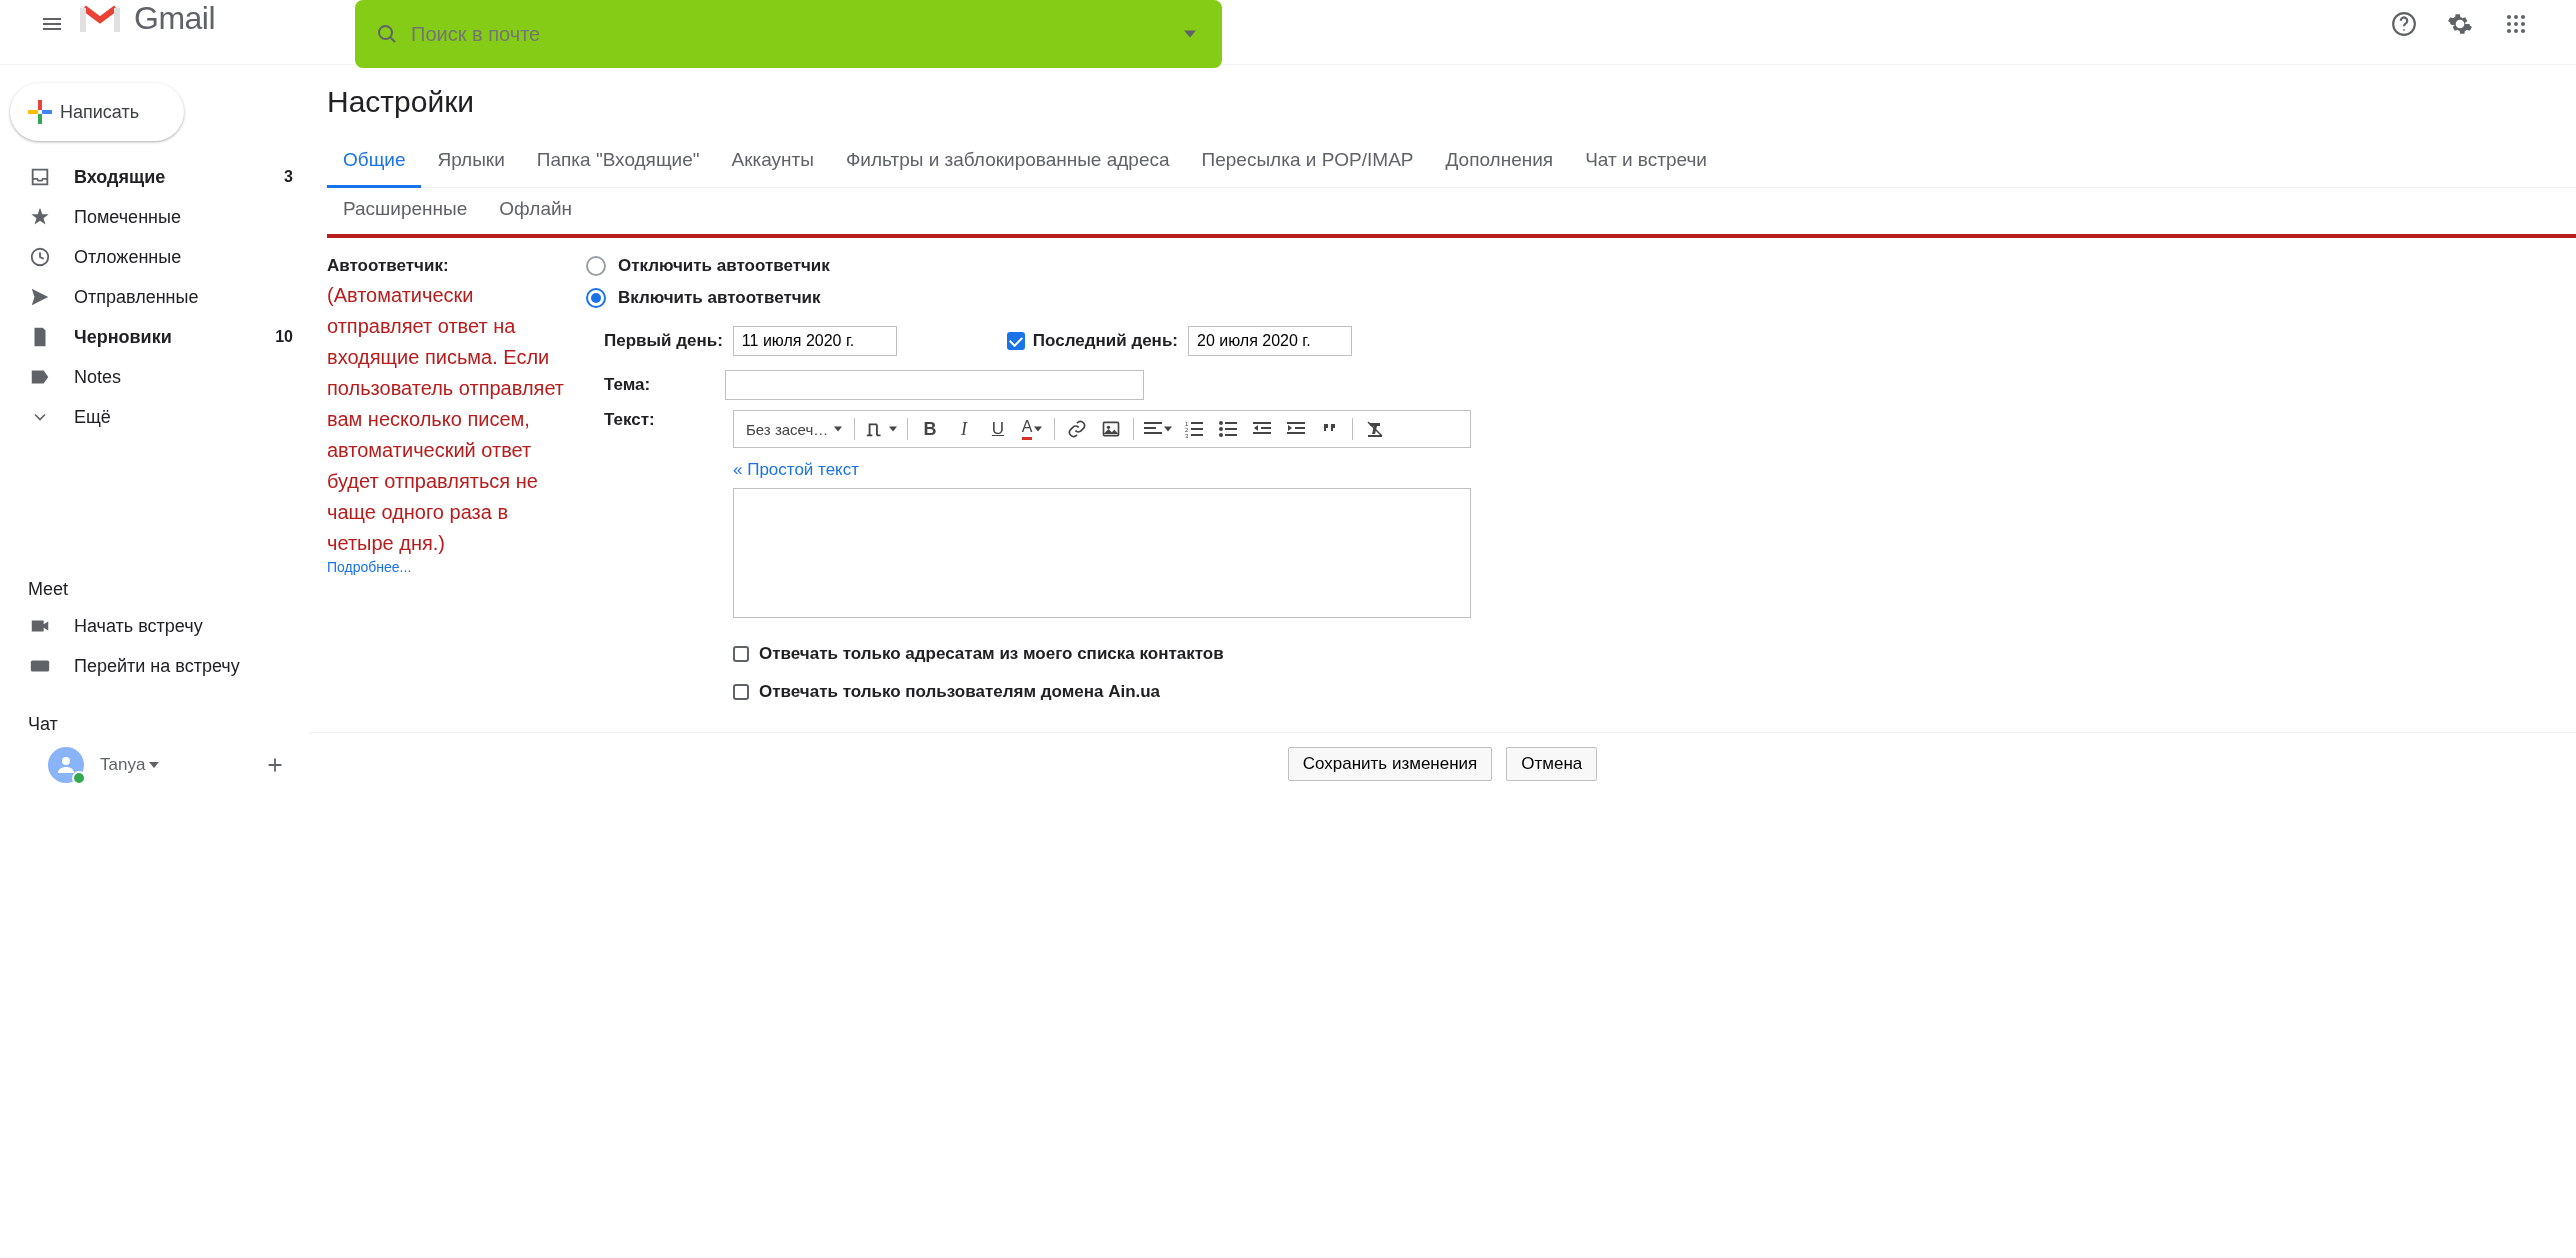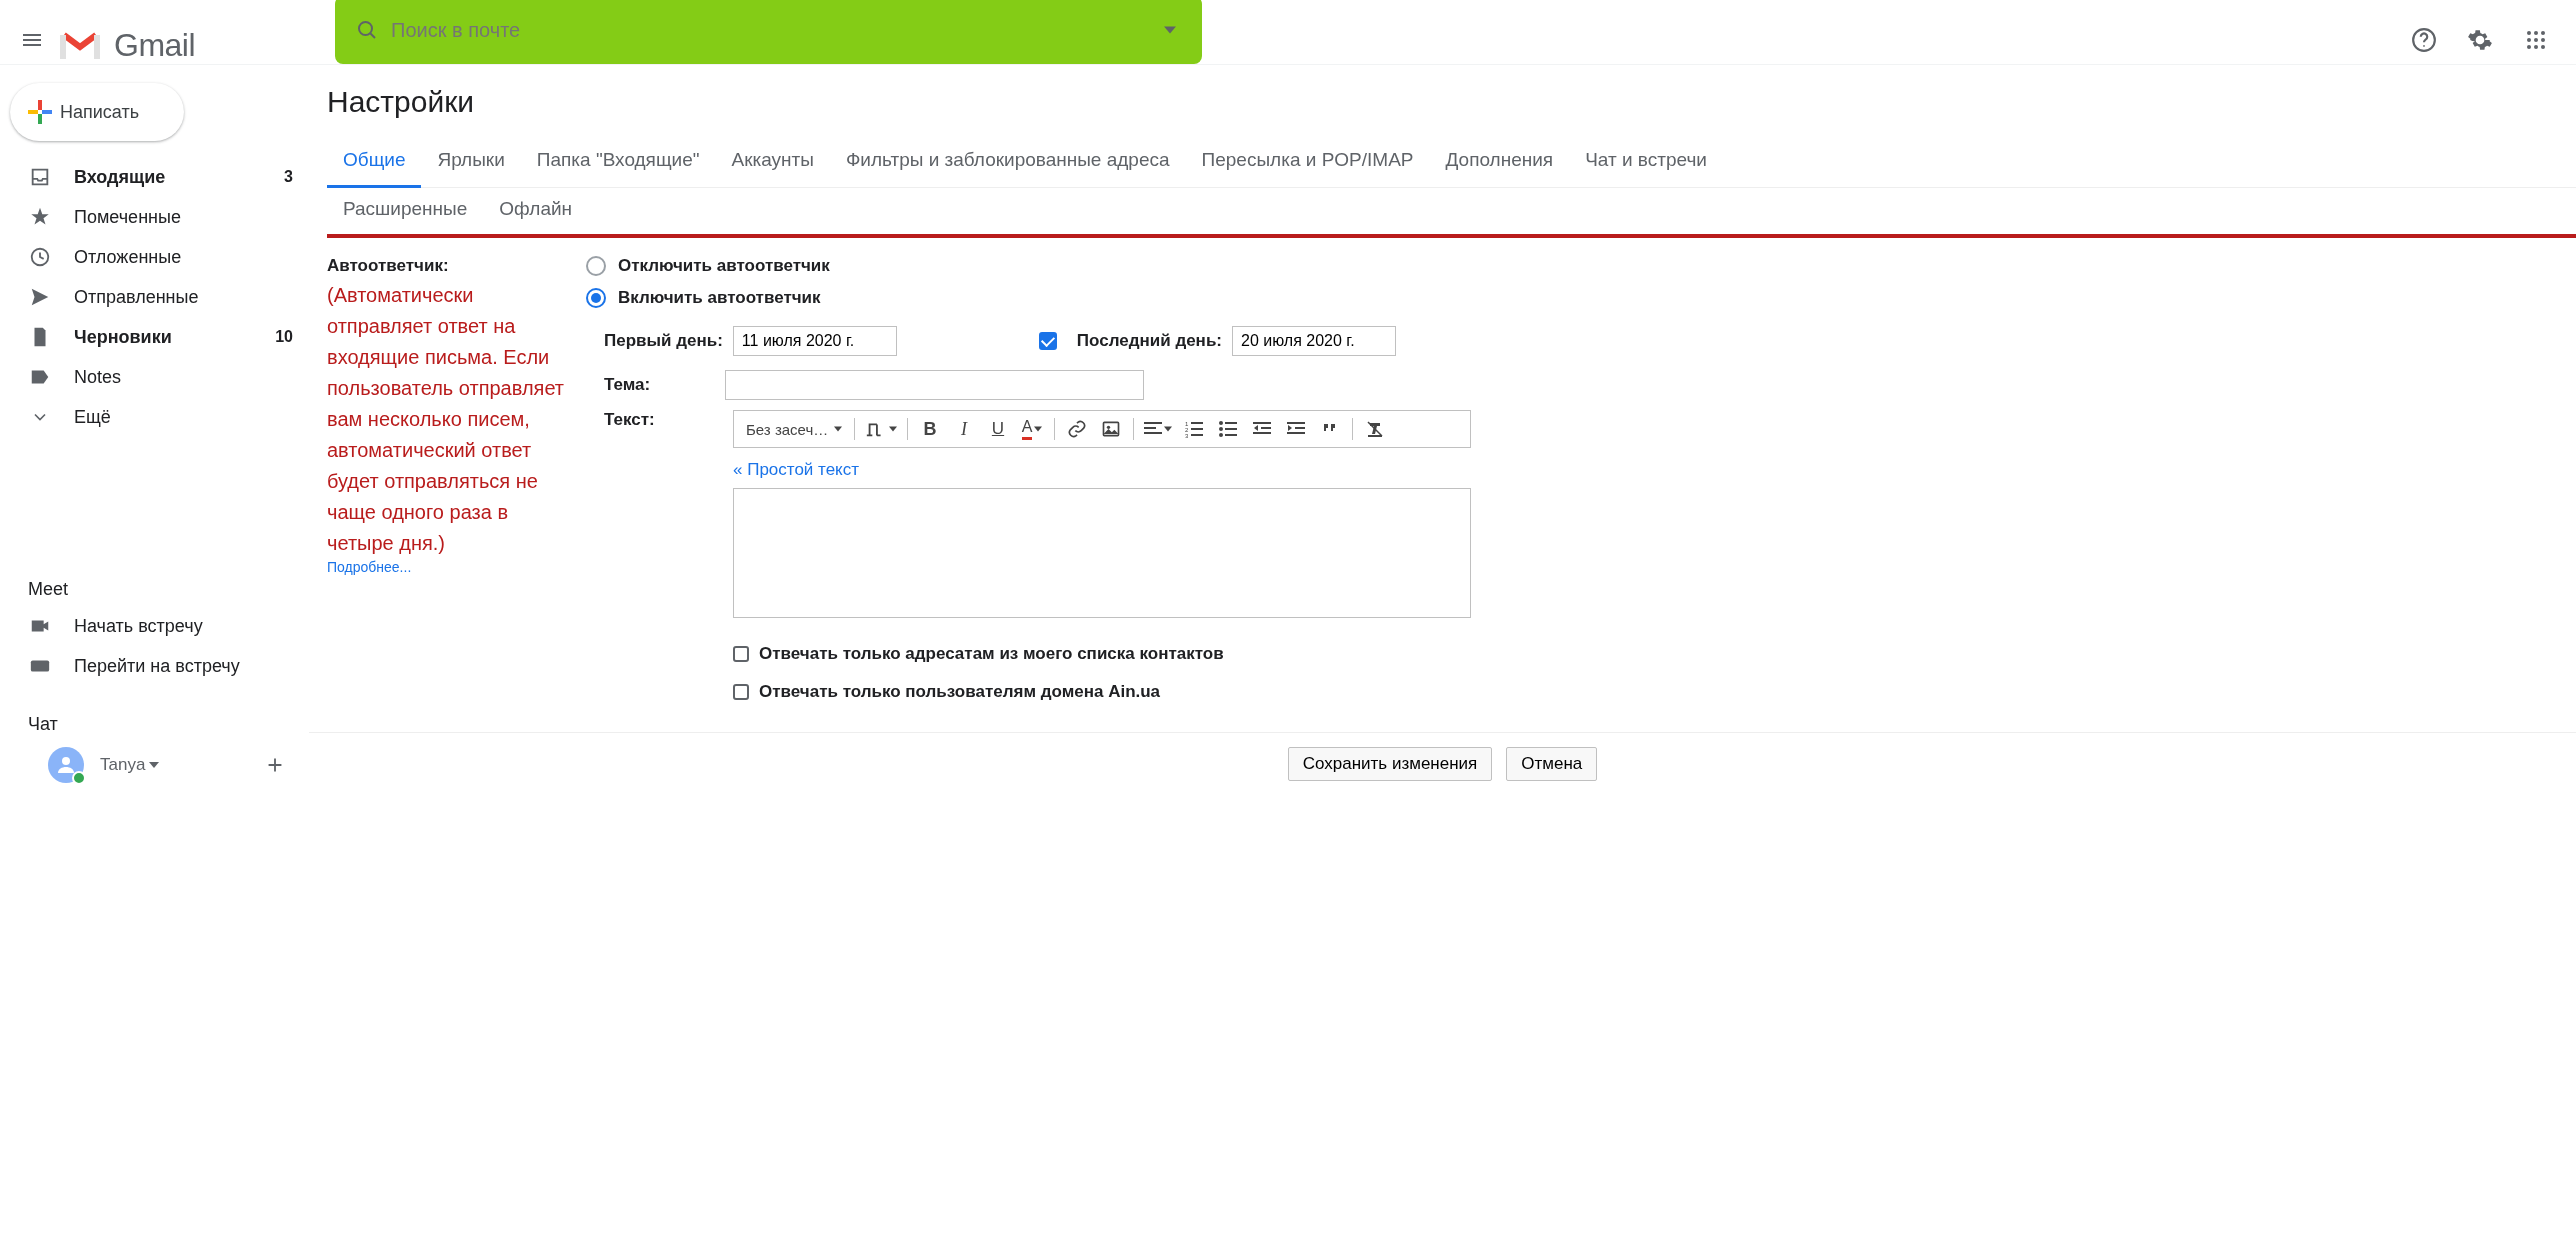--- a/index.html
+++ b/index.html
@@ -1,19 +1,19 @@
 <!DOCTYPE html>
 <html><head>
 <meta charset="utf-8">
 <style>
   * { box-sizing: border-box; margin: 0; padding: 0; }
   body { font-family: Arial, "Helvetica Neue", sans-serif; font-size: 14px; color: #202124; background: #fff; width: 2576px; }
   
   
-  .header { display: flex; align-items: flex-end; height: 65px; padding: 0 8px; border-bottom: 1px solid #f1f3f4; }
+  .header { display: flex; align-items: flex-start; height: 65px; padding: 0 28px; border-bottom: 1px solid #f1f3f4; }
   .menu-btn { width: 48px; height: 48px; border-radius: 50%; display:flex; align-items:center; justify-content:center; cursor:pointer; color:#5f6368;}
   .logo-wrap { display:flex; align-items:center; padding: 0 20px 0 4px; }
   .logo-m { width: 40px; height: 30px; margin-right: 14px; position:relative; }
   .gmail-text { font-size: 32px; color:#5f6368; font-weight:400; letter-spacing:-0.5px;}
   .search-wrap { flex: 0 0 867px; margin-left: 120px; }
   .search-bar { display:flex; align-items:center; background:#84cc16; border-radius: 8px; height: 68px; padding: 0 8px; }
   .search-icon { width:48px; display:flex; align-items:center; justify-content:center; color:#5f6368;}
   .search-input { flex:1; border:none; background:transparent; font-size:20px; outline:none; color:#5f6368;}
   .search-dd { width:48px; display:flex; align-items:center; justify-content:center; color:#5f6368;}
   .header-right { margin-left:auto; display:flex; align-items:center; gap: 8px; padding-right:8px;}
@@ -54,21 +54,21 @@
   
   .settings-right { flex:1; }
   .radio-row { display:flex; align-items:flex-end; margin-bottom: 12px; gap:12px;}
   .radio { width:20px; height:20px; border:2px solid #9aa0a6; border-radius:50%; cursor:pointer; display:flex;align-items:center;justify-content:center;}
   .radio.checked { border-color:#1a73e8;}
   .radio.checked::after { content:""; width:10px;height:10px;border-radius:50%;background:#1a73e8;}
   .radio-label { font-size:17px; font-weight:700;}
   .field-label { font-size:17px; font-weight:700;}
   .text-input { border:1px solid #c0c0c0; height:30px; padding:0 8px; font-size:16px; width:160px;}
   .text-input.wide { width:419px;}
-  .last-day-wrap { display:flex; align-items:center; gap:20px;margin-left:32px;}
+  .last-day-wrap { display:flex; align-items:center; gap:8px;}
   .cb { width:18px;height:18px; border:2px solid #5f6368; border-radius:3px; cursor:pointer; display:flex;align-items:center;justify-content:center;}
   .cb.checked { background:#1a73e8; border-color:#1a73e8;}
   .cb.checked::after { content:""; width:6px;height:10px; border:solid #fff; border-width: 0 2px 2px 0; transform:rotate(45deg); margin-top:-2px;}
   
   .text-section { display:flex; margin-top:10px;}
   .text-section .field-label { width:129px; flex-shrink:0;}
   .editor-wrap { flex:0 0 738px;}
   .toolbar { border:1px solid #c0c0c0; display:flex; align-items:center; padding:4px; gap:2px;}
   .tb-btn { min-width:32px; height:28px; display:flex;align-items:center;justify-content:center; cursor:pointer; color:#444; padding:0 4px; font-size:15px;}
   .tb-font { min-width:110px; justify-content:flex-start; padding-left:8px; padding-right:4px; gap:6px;}

